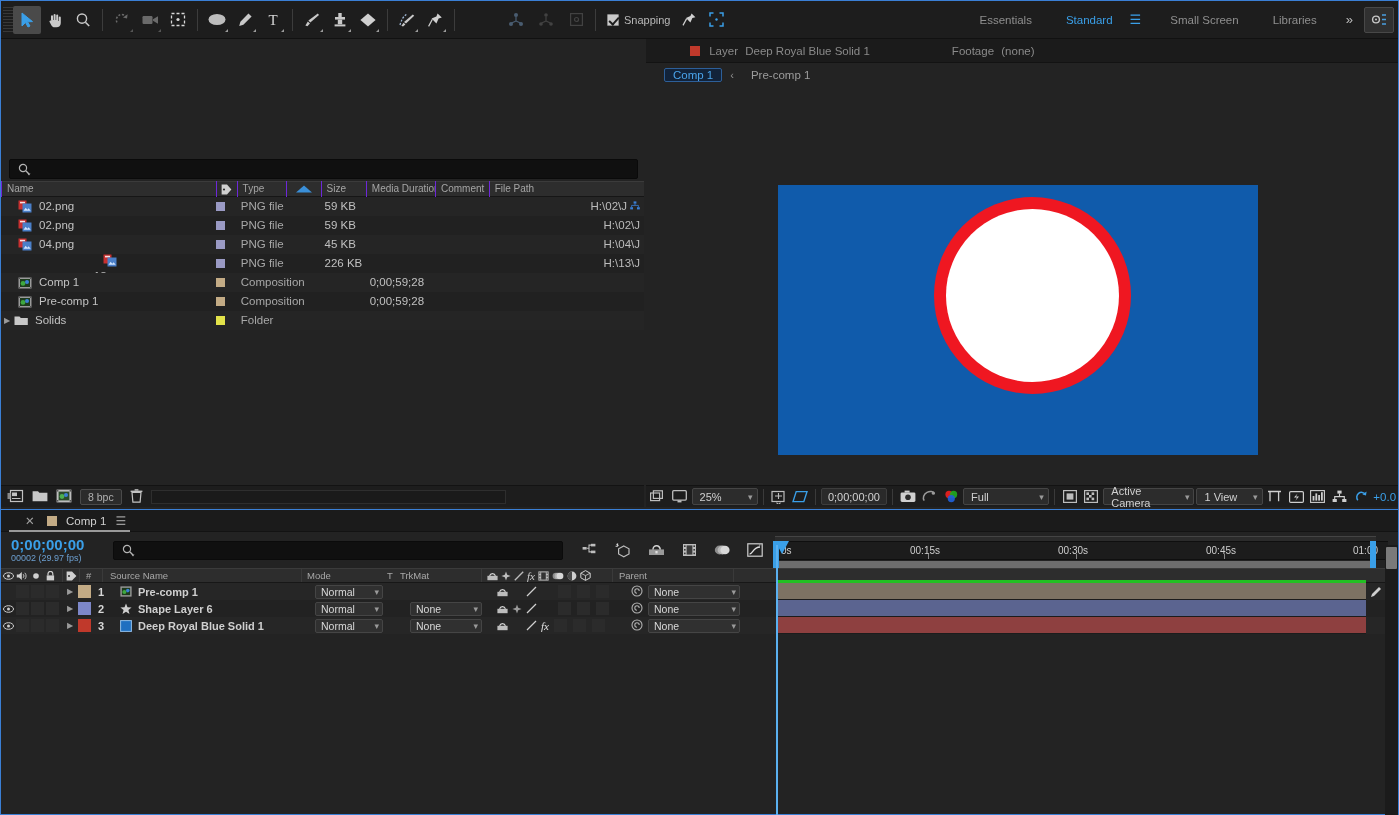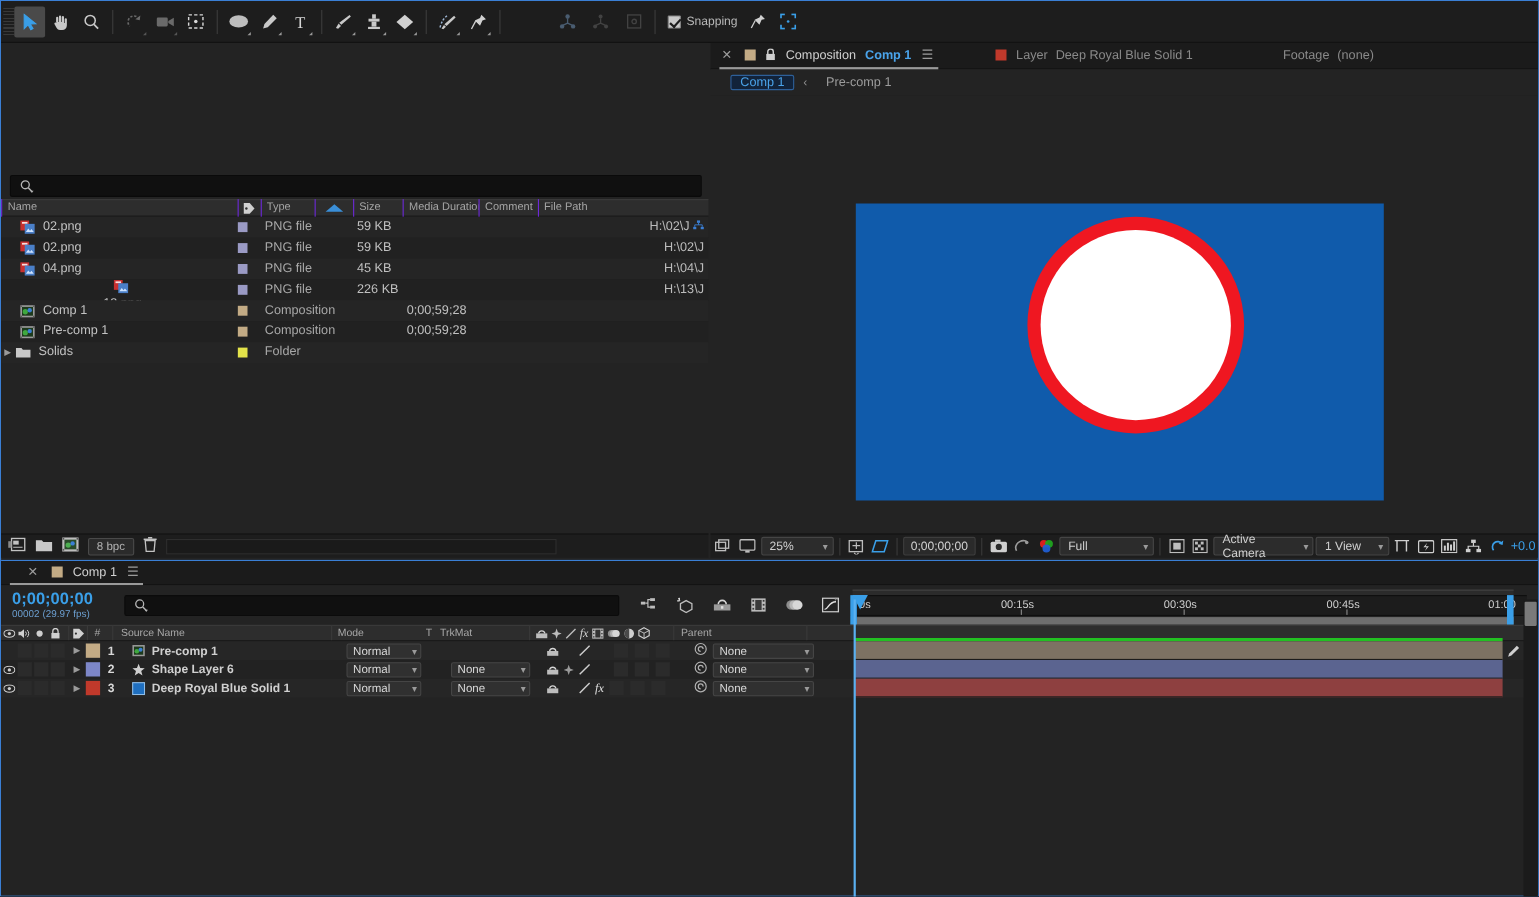--- a/index.html
+++ b/index.html
@@ -246,20 +246,35 @@
           <line x1="5.6" y1="6.6" x2="2" y2="13.4" stroke="#d0d0d0" stroke-width="1.2"></line>
         </svg>
     </div>
     <div class="tool">
       <svg width="15" height="15" viewBox="0 0 15 15" stroke="#3a9fe8" stroke-width="1.5" fill="none">
           <path d="M1 4.5V1h3.5M10.5 1H14v3.5M14 10.5V14h-3.5M4.5 14H1v-3.5"></path>
           <circle cx="7.5" cy="7.5" r="1.2" fill="#3a9fe8" stroke="none"></circle>
         </svg>
     </div>
 
+    <div id="ws">
+      <div class="ws-item">Essentials</div>
+      <div class="ws-item sel">Standard</div>
+      <div class="ws-menu">☰</div>
+      <div class="ws-item">Small Screen</div>
+      <div class="ws-item">Libraries</div>
+      <div class="ws-more">»</div>
+      <div class="ws-btn">
+        <svg width="16" height="13" viewBox="0 0 16 13">
+            <circle cx="5" cy="6.5" r="3.4" fill="none" stroke="#c9c9c9" stroke-width="1.4"></circle>
+            <circle cx="5" cy="6.5" r="1" fill="#c9c9c9"></circle>
+            <path d="M11 2h4M11 6.5h4M11 11h4" stroke="#4a9fe0" stroke-width="1.3"></path>
+          </svg>
+      </div>
+    </div>
   </div>
 
   <div id="project">
 
     <div id="proj-empty"></div>
 
     <div id="proj-search">
       <svg width="13" height="13" viewBox="0 0 13 13">
           <circle cx="5" cy="5" r="3.6" fill="none" stroke="#b4b4b4" stroke-width="1.2"></circle>
           <line x1="7.8" y1="7.8" x2="11" y2="11" stroke="#b4b4b4" stroke-width="1.3"></line>
@@ -502,33 +517,20 @@
             <rect x="0.6" y="1.6" width="11.8" height="1.4" fill="#c2c2c2"></rect>
             <rect x="4.6" y="0.2" width="3.8" height="1.4" fill="#c2c2c2"></rect>
           </svg>
       </span>
       <span id="proj-foot-bar"></span>
     </div>
   </div>
 
   <div id="comp">
     <div id="comp-tabs">
-      <div class="tab act" style="padding-left:10px;">
-        <span style="color:#a0a0a0;margin-right:8px;">✕</span>
-        <span class="sq" style="background:#c3ab85;"></span>
-        <span style="margin-right:6px;">
-          <svg width="9" height="11" viewBox="0 0 9 11" style="vertical-align:-1px;">
-              <path d="M2 5V3a2.5 2.5 0 015 0v2" fill="none" stroke="#cfcfcf" stroke-width="1.3"></path>
-              <rect x="0.6" y="5" width="7.8" height="5.6" fill="#cfcfcf"></rect>
-            </svg>
-        </span>
-        <span>Composition</span>
-        <span style="color:#4aa3ea;font-weight:bold;margin-left:5px;">Comp 1</span>
-        <span class="hm">☰</span>
-      </div>
       <div class="tab" style="margin-left:32px;">
         <span class="sq" style="background:#c0392b;"></span>
         <span>Layer</span>
         <span style="margin-left:4px;">Deep Royal Blue Solid 1</span>
       </div>
       <div class="tab" style="margin-left:58px;">
         <span>Footage</span>
         <span style="margin-left:4px;">(none)</span>
       </div>
     </div>

